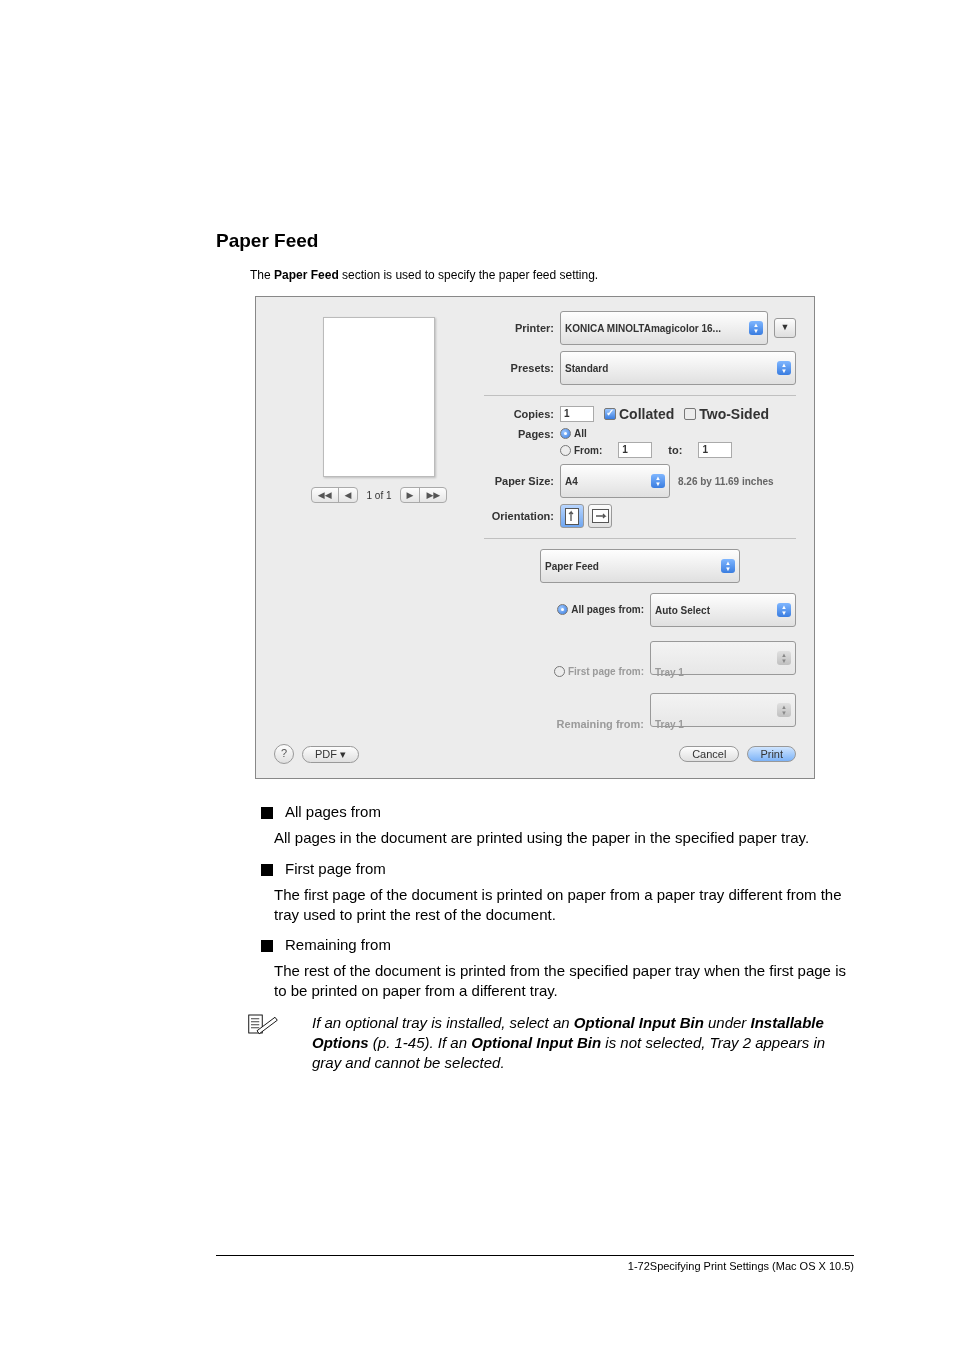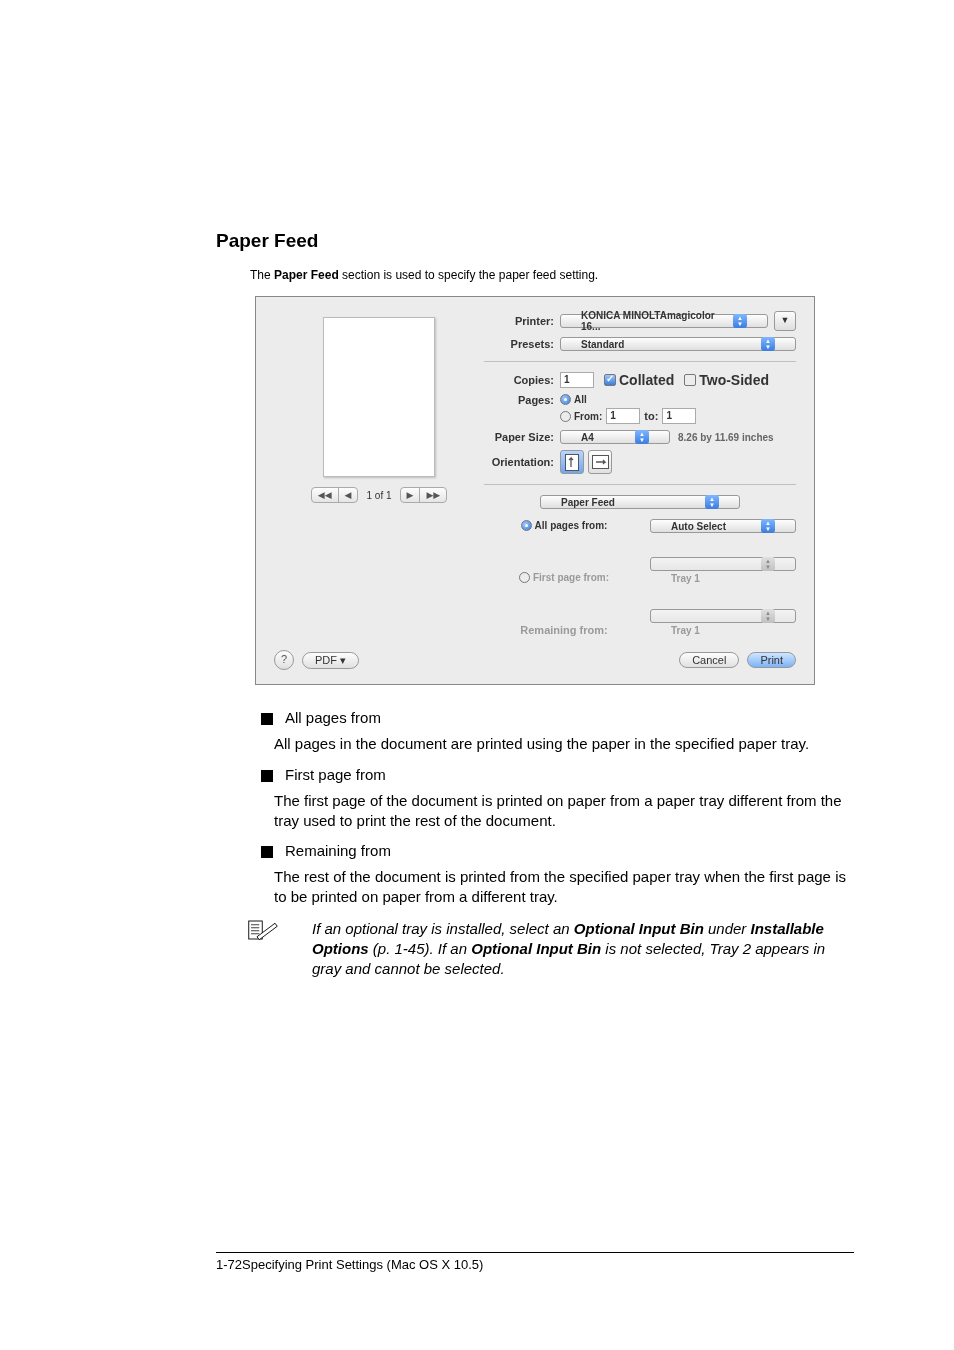--- a/index.html
+++ b/index.html
@@ -100,22 +100,22 @@
     text-align: right;
     padding-right: 6px;
     color: #333;
   }
   .popup {
     display: inline-flex;
     align-items: center;
     background: linear-gradient(#fefefe,#e0e0e0);
     border: 1px solid #999;
     border-radius: 3px;
-    height: 14px;
-    padding: 0 20px;
+    height: 34px;
+    padding: 0 4px;
     box-sizing: border-box;
   }
   .popup.full { flex: 1; }
   .popup .lbl { flex: 1; font-size: 10px; }
   .arrows {
     width: 14px;
     height: 14px;
     background: linear-gradient(#7fb6ff,#3a7de0);
     border-radius: 3px;
     display: flex;
@@ -206,21 +206,21 @@
     background: #c0c0c0;
     margin: 4px 0;
   }
   .feed-row {
     display:flex;
     align-items:center;
     margin-top: 4px;
   }
   .feed-label {
     width: 160px;
-    text-align: center;
+    text-align: right;
     padding-right: 6px;
   }
   .feed-row .popup { flex: 1; }
   .dis { color:#9a9a9a;margin-top:29px; }
   .disabled-popup { background: linear-gradient(#f3f3f3,#e7e7e7); }
 
   .footer-row {
     display:flex;
     align-items:center;
     margin-top: 14px;
@@ -290,22 +290,22 @@
   .note-text b { font-weight: bold; }
 
   .running-footer {
     position: absolute;
     bottom: 78px;
     left: 216px;
     right: 100px;
     border-top: 1px solid #000;
     padding-top: 4px;
     display: flex;
-    justify-content: flex-start;
-    font-size: 13px;
+    justify-content: flex-end;
+    font-size: 11px;
   }
 </style>
 </head>
 <body>
 
 <div class="page">
 
   <div class="h2">Paper Feed</div>
 
   <p class="intro">
@@ -364,21 +364,21 @@
             </span>
           </div>
 
           <div class="frow" style="align-items:flex-start">
             <span class="flabel">Pages:</span>
             <div style="display:flex;flex-direction:column;gap:3px">
               <span class="radio">
                 <span class="rdot"></span>
                 <span>All</span>
               </span>
-              <span style="display:flex;align-items:center;gap:4px">
+              <span style="display:flex;align-items:center;gap:16px">
                 <span class="radio">
                   <span class="rdot-off"></span>
                   <span>From:</span>
                 </span>
                 <span class="txtfield" style="width:34px">1</span>
                 <span>to:</span>
                 <span class="txtfield" style="width:34px">1</span>
               </span>
             </div>
           </div>

